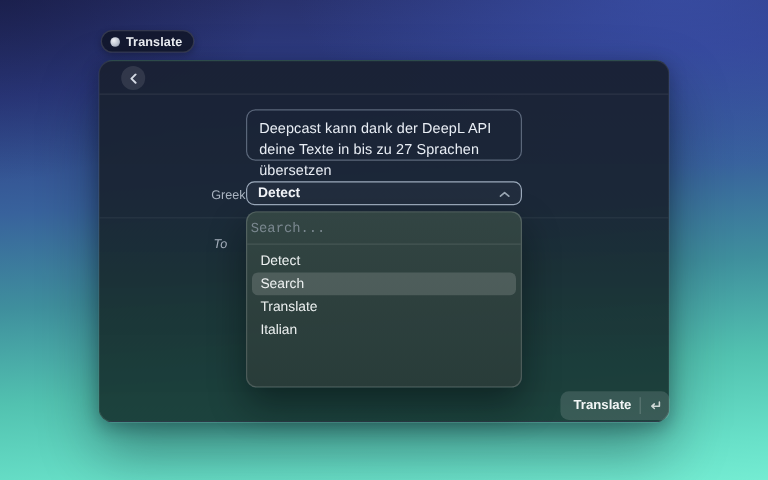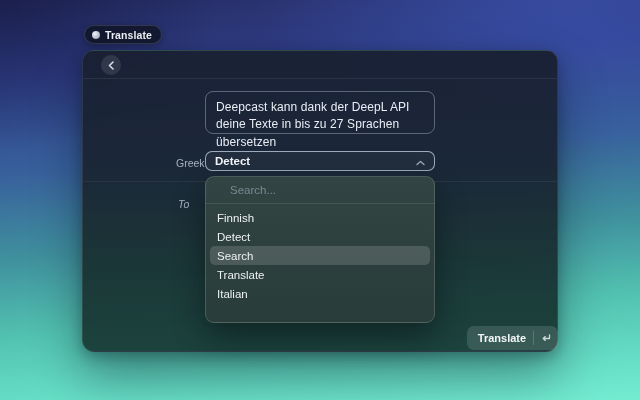--- a/index.html
+++ b/index.html
@@ -83,21 +83,21 @@
     position: absolute; left: 122px; top: 125px; width: 230px; height: 147px;
     border-radius: 9px;
     background: linear-gradient(180deg, rgba(52,70,68,0.97), rgba(42,60,57,0.97));
     border: 1px solid rgba(255,255,255,0.16);
     box-shadow: 0 14px 30px rgba(0,8,12,0.45);
     overflow: hidden; z-index: 5;
   }
   .dropdown-search {
     width: 100%; height: 27px; background: transparent; border: none; outline: none;
     border-bottom: 1px solid rgba(255,255,255,0.10);
-    padding: 0 24px; font-family: Liberation Sans, sans-serif;
+    padding: 0 3px; font-family: Liberation Mono, monospace;
     font-size: 11.5px; color: #e9eef2;
   }
   .dropdown-search::placeholder { color: #7b8890; opacity: 1; }
   .dropdown-list { padding: 4px 4px; }
   .dropdown-item {
     height: 19px; display: flex; align-items: center;
     padding: 0 7px; border-radius: 5px;
     font-size: 11.5px; color: #edf1f1; cursor: pointer;
   }
   .dropdown-item.selected { background: rgba(255,255,255,0.15); }
@@ -149,21 +149,20 @@
     <span>
       <svg width="9" height="6" viewBox="0 0 9 6">
           <polyline points="1,4.5 4.5,1.5 8,4.5" fill="none" stroke="#9aa7b4" stroke-width="1.4" stroke-linecap="round" stroke-linejoin="round"></polyline>
         </svg>
     </span>
   </div>
 
   <div class="dropdown">
     <input class="dropdown-search" value="" placeholder="Search..." style="">
     <div class="dropdown-list">
-      <div class="dropdown-item">Finnish</div>
       <div class="dropdown-item">Detect</div>
       <div class="dropdown-item selected">Search</div>
       <div class="dropdown-item">Translate</div>
       <div class="dropdown-item">Italian</div>
     </div>
   </div>
 
   <div class="translate-button">
     <span class="translate-button-label">Translate</span>
     <span class="translate-button-sep"></span>

